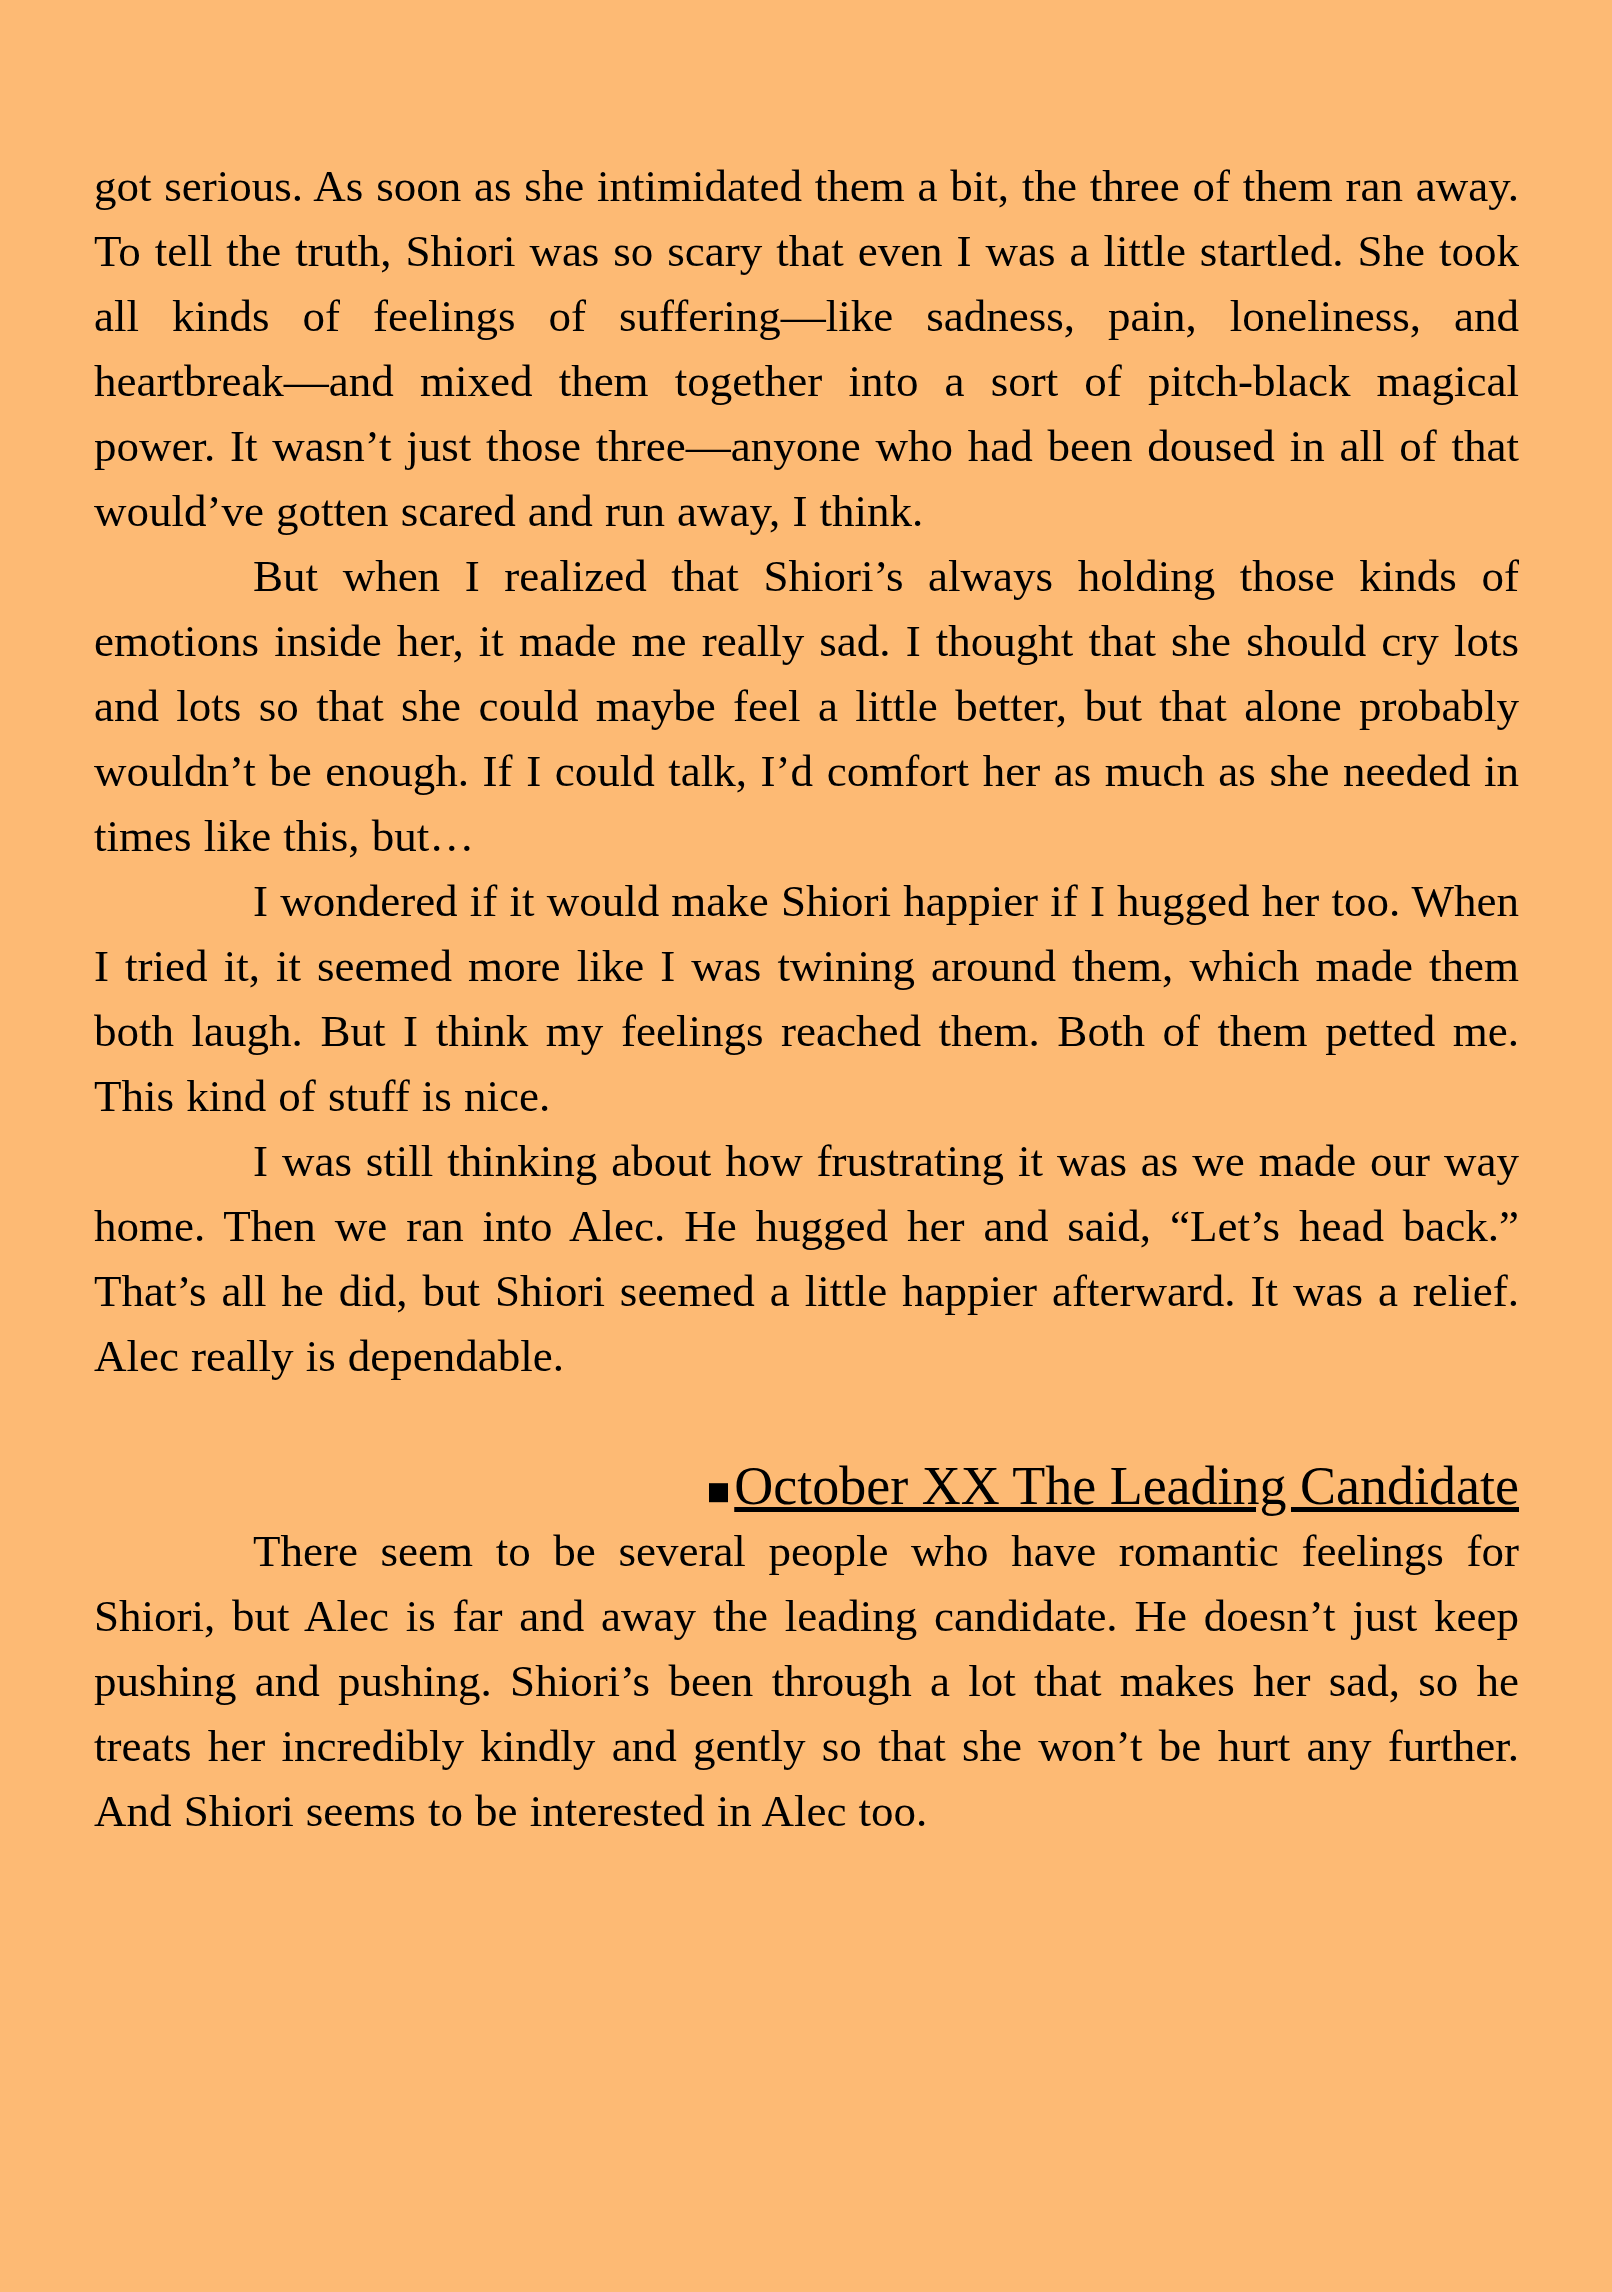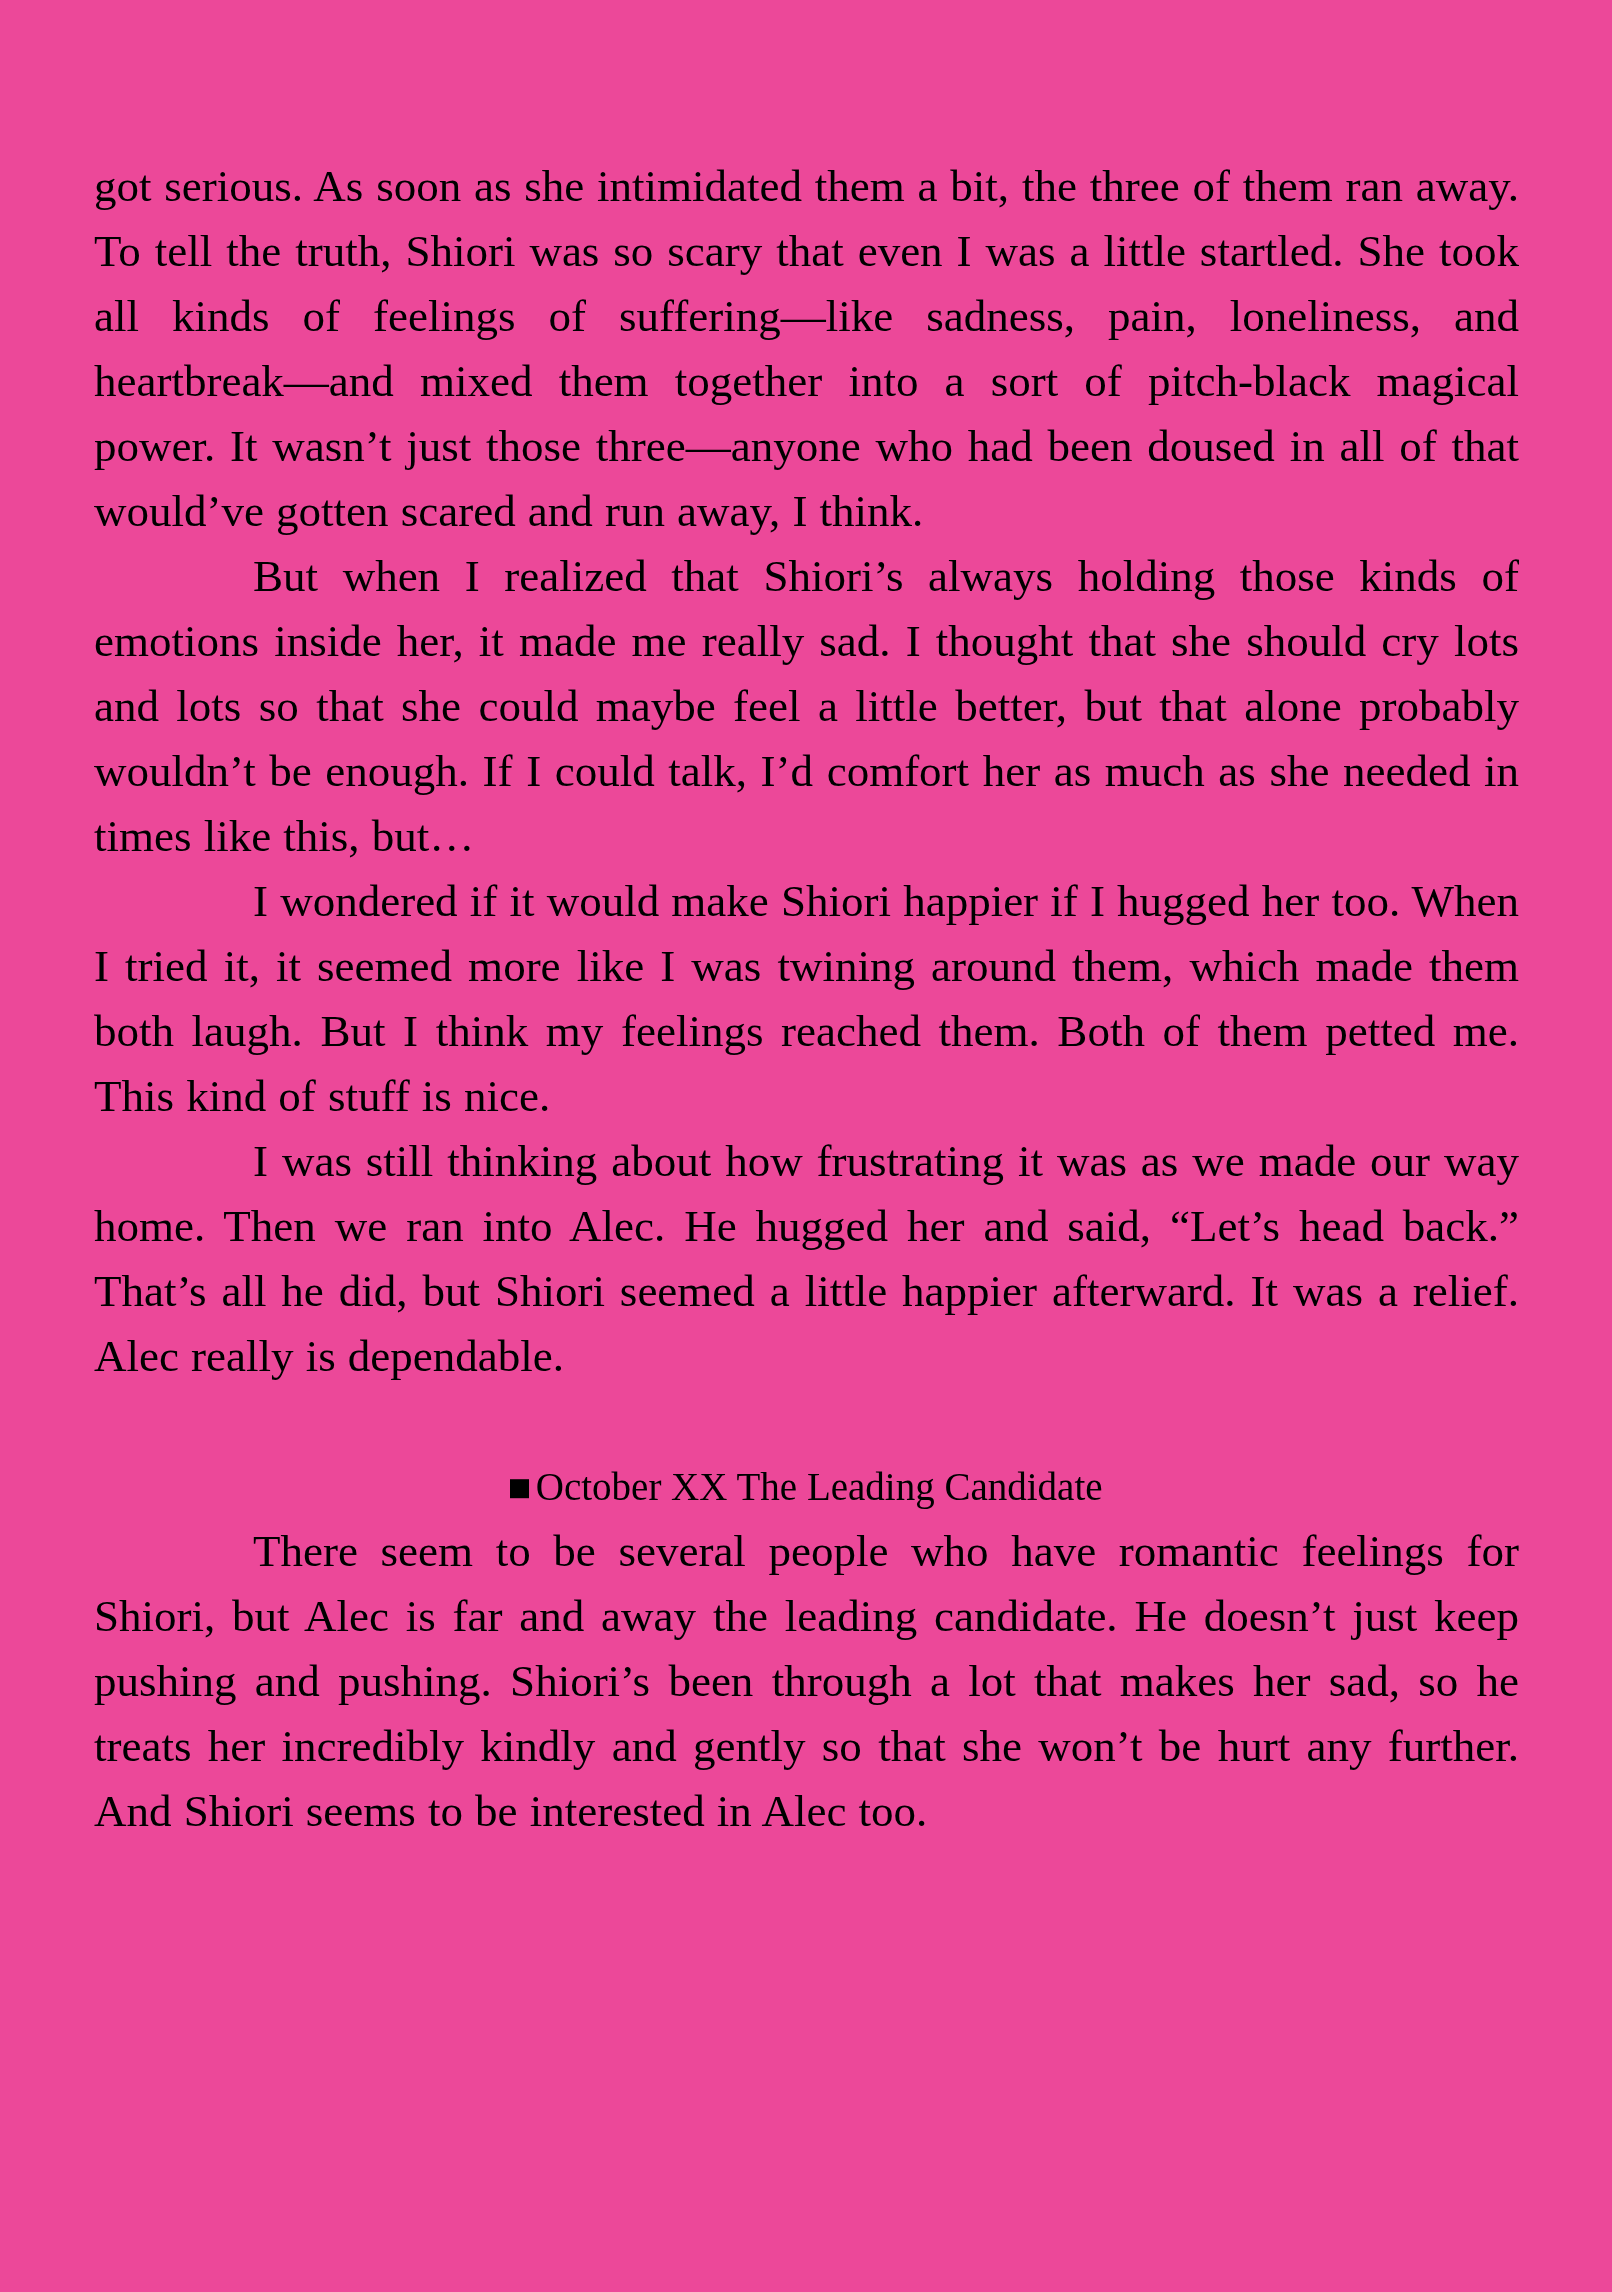--- a/index.html
+++ b/index.html
@@ -10,43 +10,44 @@
   body {
     width: 1613px;
     height: 2293px;
     overflow: hidden;
   }
   .page {
     box-sizing: border-box;
     width: 1613px;
     height: 2293px;
     padding: 154px 94px 0 94px;
-    background: #ec4899;
+    background: #fdba74;
     color: #000000;
     font-family: "Liberation Serif", "DejaVu Serif", serif;
     font-size: 45px;
     line-height: 65px;
     hyphens: none;
   }
   .para {
     margin: 0;
     text-align: justify;
     text-indent: 159px;
     word-spacing: 0.9px;
   }
   .para.no-indent {
     text-indent: 0;
   }
   .section-heading {
     margin: 65px 0 0 0;
-    font-size: 39px;
+    font-size: 54px;
     font-weight: normal;
     line-height: 65px;
-    text-align: center;
+    text-align: right;
     white-space: nowrap;
+    text-decoration: underline;
   }
   .square-bullet {
     display: inline-block;
     width: 19px;
     height: 19px;
     background: #000000;
     margin-right: 6.3px;
     transform: translateY(-1.8px);
   }
 </style>

